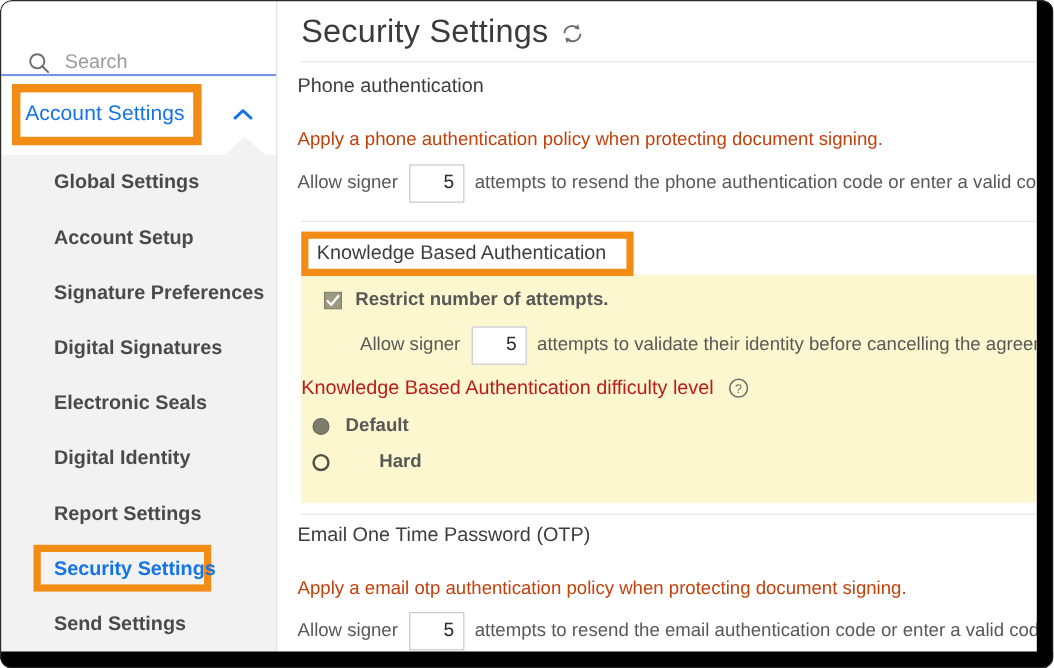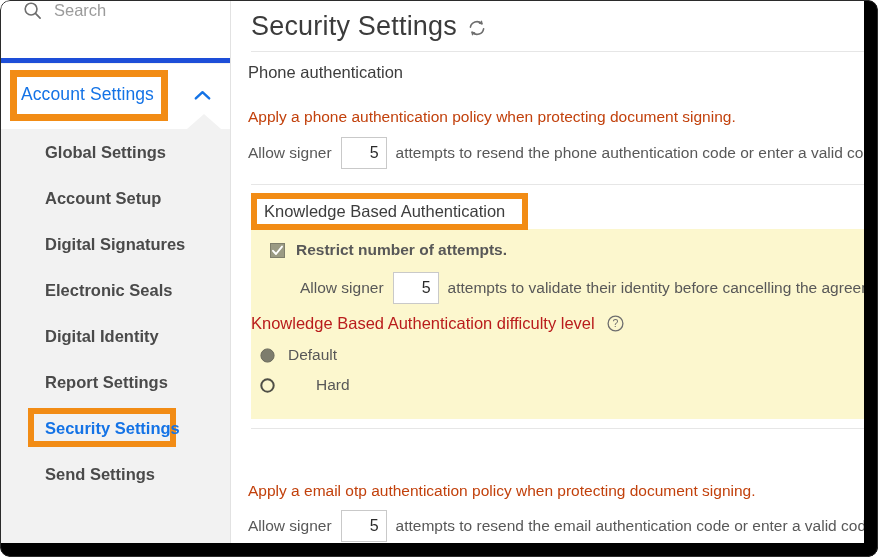--- a/index.html
+++ b/index.html
@@ -76,24 +76,24 @@
     border-right: 1px solid #e2e2e2;
     box-sizing: border-box;
   }
 
   .search-row {
     position: absolute;
     left: 0; top: 0;
     width: 229px;
     height: 62px;
     background: #ffffff;
-    border-bottom: 5px solid #1d4ed8;
-    box-sizing: border-box;
-    display: flex;
-    align-items: flex-start;
+    border-bottom: 1px solid #1d4ed8;
+    box-sizing: border-box;
+    display: flex;
+    align-items: flex-end;
     padding-left: 22px;
   }
   .search-icon {
     width: 19px; height: 19px;
     margin-right: 12px;
     flex: none;
   }
   .search-input {
     border: none;
     outline: none;
@@ -351,20 +351,21 @@
   }
   .radio {
     width: 15px; height: 15px;
     flex: none;
     margin-right: 13px;
   }
   .radio-label {
     font-size: 15.5px;
     color: #585858;
     white-space: nowrap;
+    font-weight: bold;
   }
 </style>
 </head>
 <body>
 
 <div id="screen">
   <div class="frame">
 
     <div class="inner">
 
@@ -386,20 +387,23 @@
           </svg>
         </div>
         <div class="notch"></div>
 
         <div class="navlist">
           <div class="nav-item">
             <span class="nav-text">Global Settings</span>
           </div>
           <div class="nav-item">
             <span class="nav-text">Account Setup</span>
+          </div>
+          <div class="nav-item">
+            <span class="nav-text">Signature Preferences</span>
           </div>
           <div class="nav-item">
             <span class="nav-text">Digital Signatures</span>
           </div>
           <div class="nav-item">
             <span class="nav-text">Electronic Seals</span>
           </div>
           <div class="nav-item">
             <span class="nav-text">Digital Identity</span>
           </div>
@@ -482,20 +486,23 @@
         </div>
         <div class="radio-row" style="top:375px;gap:28px;">
           <svg class="radio" viewBox="0 0 15 15">
             <circle cx="7.5" cy="7.5" r="6.2" fill="none" stroke="#4f4f46" stroke-width="2"></circle>
           </svg>
           <span class="radio-label">Hard</span>
         </div>
 
         <div class="hr" style="top:427px;"></div>
 
+        <div class="section" style="top:436px;">
+          <div class="sec-title">Email One Time Password (OTP)</div>
+        </div>
         <div class="section" style="top:481px;">
           <div class="sec-desc">Apply a email otp authentication policy when protecting document signing.</div>
         </div>
         <div class="section" style="top:509px;">
           <div class="allow-row">
             <span>Allow signer</span>
             <input class="num-box" type="text" value="5" style="">
             <span>attempts to resend the email authentication code or enter a valid code</span>
           </div>
         </div>

